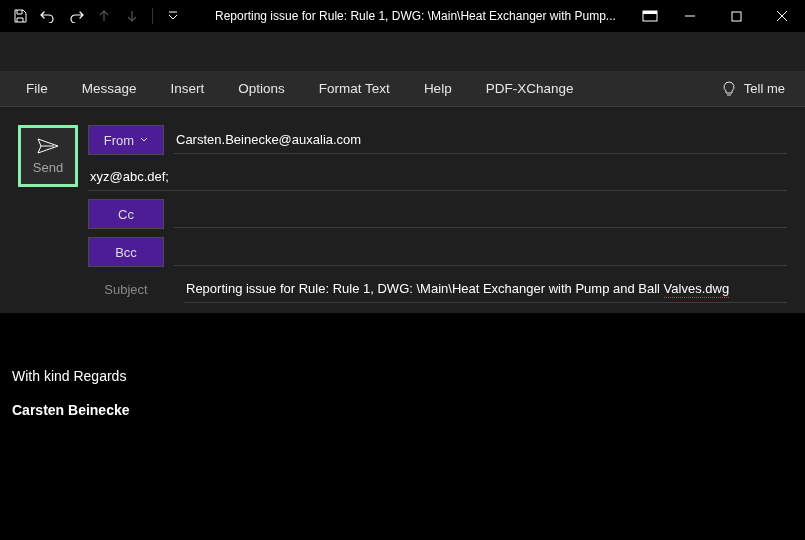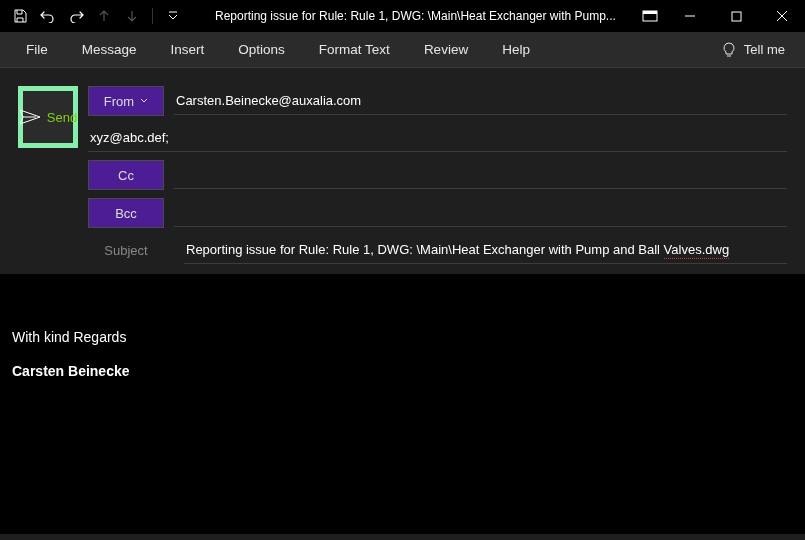--- a/index.html
+++ b/index.html
@@ -40,43 +40,44 @@
 .aux-btn { width: 34px; display:flex; align-items:center; justify-content:center; height:32px; color:#fff; }
 
 .menubar {
   height: 36px;
   background: #2b2b2b;
   border-bottom: 1px solid #3a3a3a;
   display: flex;
   align-items: center;
   padding: 0 12px;
   gap: 6px;
+  margin-top: 39px;
 }
 .menu-item {
   padding: 6px 14px;
   color: #e6e6e6;
   font-size: 13.5px;
   cursor: default;
 }
 .menu-spacer { flex:1; }
 .tell-me { display:flex; align-items:center; gap:8px; color:#e6e6e6; padding:6px 8px; }
 
 .header-area {
   background: #1f1f1f;
   padding: 18px 18px 10px 18px;
 }
 .hdr-row { display:flex; align-items:stretch; gap:10px; }
 .send-col { display:flex; flex-direction:column; }
 .send-btn {
   width: 60px; height: 62px;
   background:#2b2b2b;
-  border:5px solid #86efac;
-  display:flex; flex-direction:row; align-items:center; justify-content:center;
+  border:3px solid #86efac;
+  display:flex; flex-direction:column; align-items:center; justify-content:center;
   gap:6px;
-  color:#84cc16;
+  color:#a3a3a3;
 }
 .fields-col { flex:1; display:flex; flex-direction:column; gap:8px; }
 .field-line { display:flex; align-items:center; gap:10px; }
 .field-btn {
   width: 76px; height: 30px;
   background:#4c1d95;
   border:1px solid #4a4a4a;
   display:flex; align-items:center; justify-content:center;
   color:#ddd;
   font-size:13px;
@@ -178,22 +179,22 @@
     </div>
   </div>
 </div>
 
 <div class="menubar">
   <div class="menu-item">File</div>
   <div class="menu-item">Message</div>
   <div class="menu-item">Insert</div>
   <div class="menu-item">Options</div>
   <div class="menu-item">Format Text</div>
-  <div class="menu-item">Review</div>
   <div class="menu-item">Help</div>
+  <div class="menu-item">PDF-XChange</div>
   <div class="menu-spacer"></div>
   <div class="tell-me">
     <span>
       <svg width="14" height="16" viewBox="0 0 14 16">
           <path d="M7 1 a5 5 0 0 1 3 9 v2 H4 v-2 a5 5 0 0 1 3-9z M5 14 h4" stroke="#e6e6e6" fill="none" stroke-width="1"></path>
         </svg>
     </span>
     <span>Tell me</span>
   </div>
 </div>

